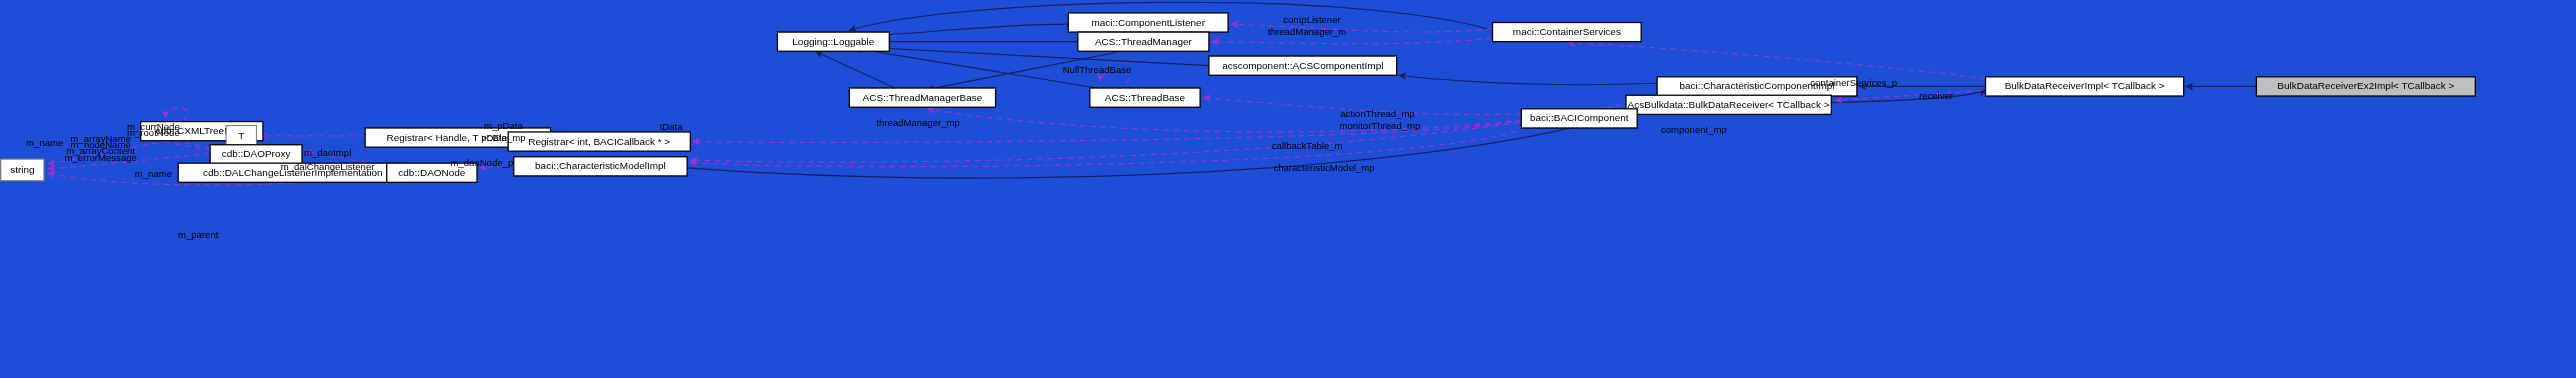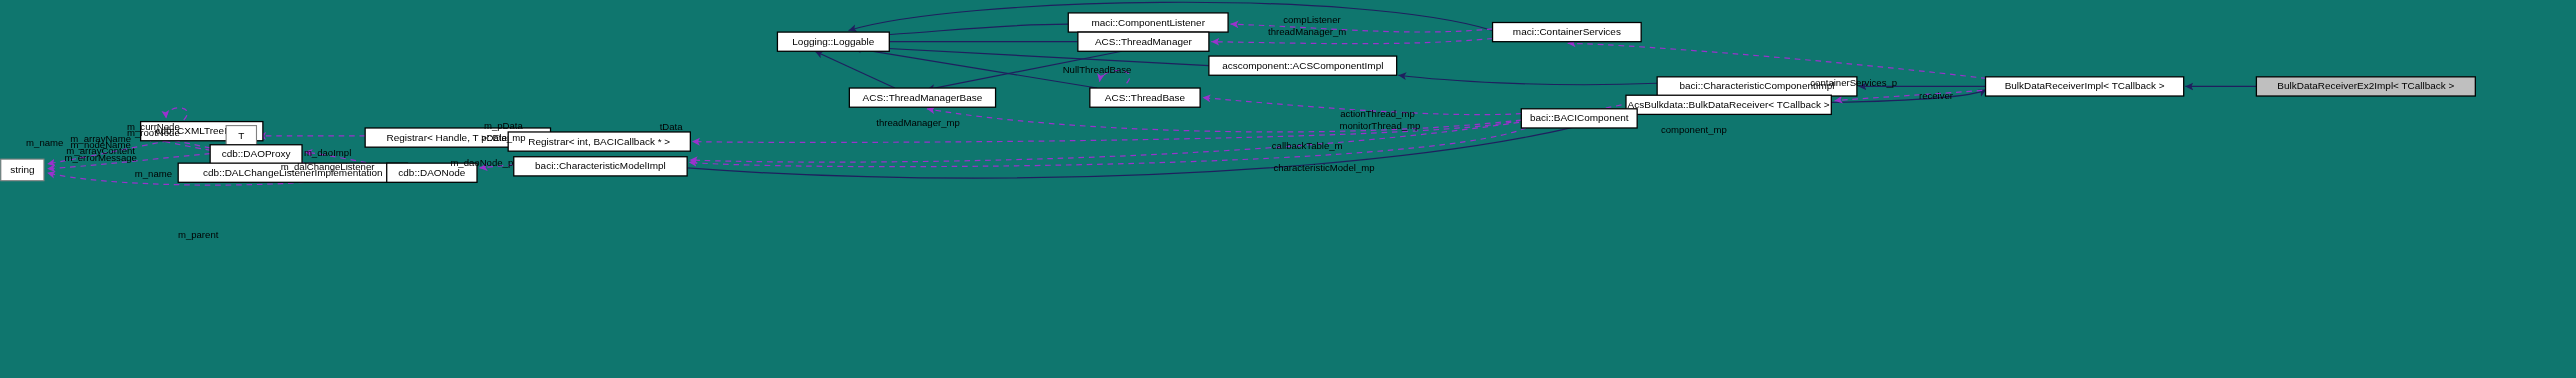--- a/index.html
+++ b/index.html
@@ -1,17 +1,17 @@
 <!DOCTYPE html>
 <html style="font-size:12.8px"><head>
 <meta charset="utf-8">
 <style>
   html,body{margin:0;padding:0;background:#ffffff;}
   body{font-family:"Liberation Sans",sans-serif;}
-  #diagram-root{position:relative;width:2576px;height:379px;background:#0f766e;overflow:hidden;}
+  #diagram-root{position:relative;width:2576px;height:379px;background:#1d4ed8;overflow:hidden;}
   svg#graph{position:absolute;left:0;top:0;width:2576px;height:379px;}
   .node-rect{fill:#ffffff;stroke:#000000;stroke-width:1.6;}
   .node-rect.highlight{fill:#bfbfbf;stroke:#000000;}
   .node-rect.soft{fill:#ffffff;stroke:#808080;stroke-width:1.4;}
   .node-label{font-family:"Liberation Sans",sans-serif;font-size:12.5px;fill:#000000;
                text-anchor:middle;dominant-baseline:middle;}
   .edge-inherit{fill:none;stroke:#1f1f5e;stroke-width:1.5;}
   .edge-usage{fill:none;stroke:#9a32cd;stroke-width:1.5;stroke-dasharray:7 6;}
   .edge-label{font-family:"Liberation Sans",sans-serif;font-size:12px;fill:#000000;
               text-anchor:middle;dominant-baseline:middle;}

